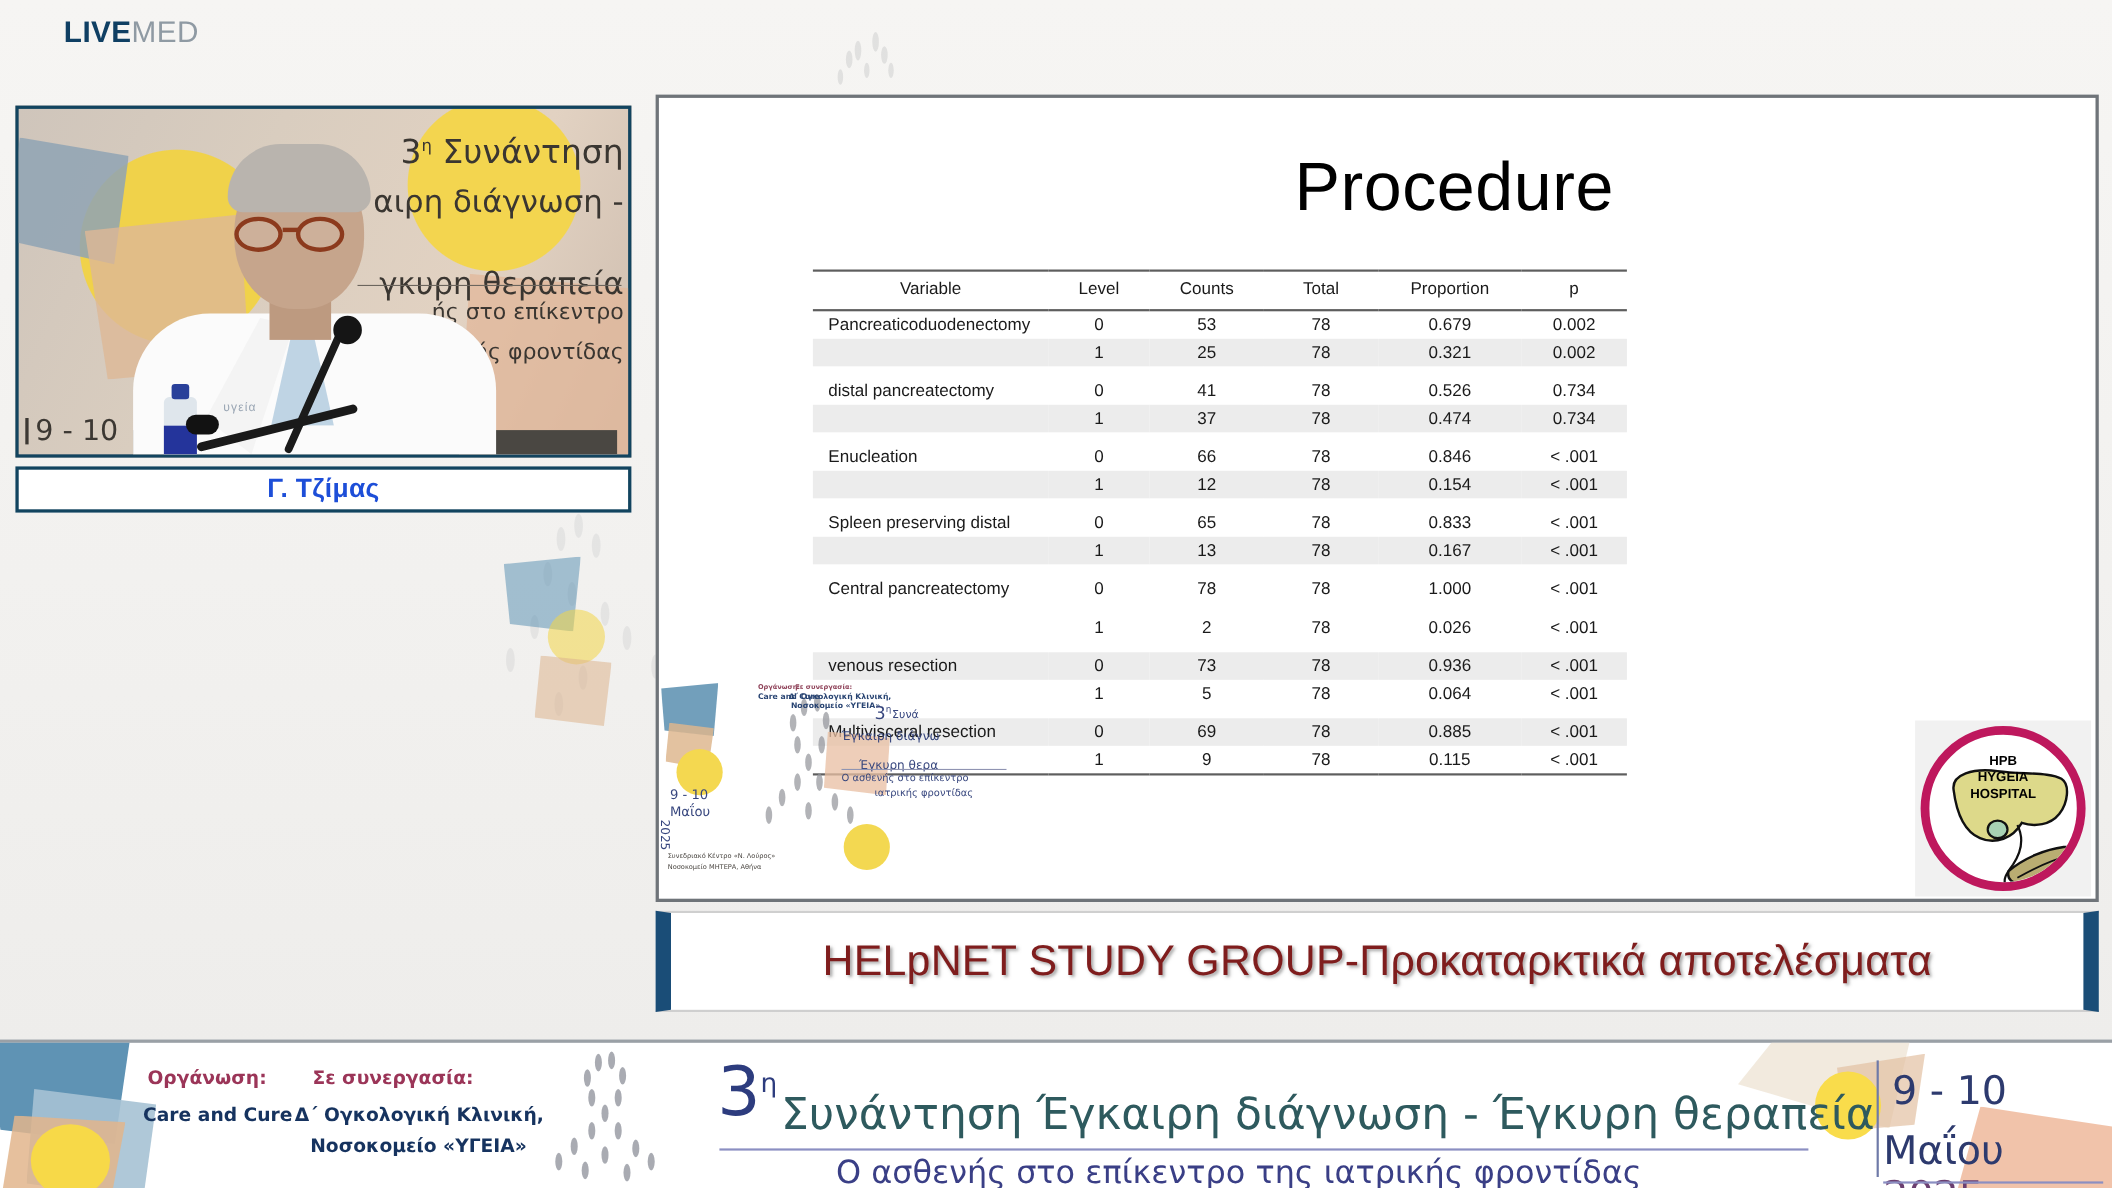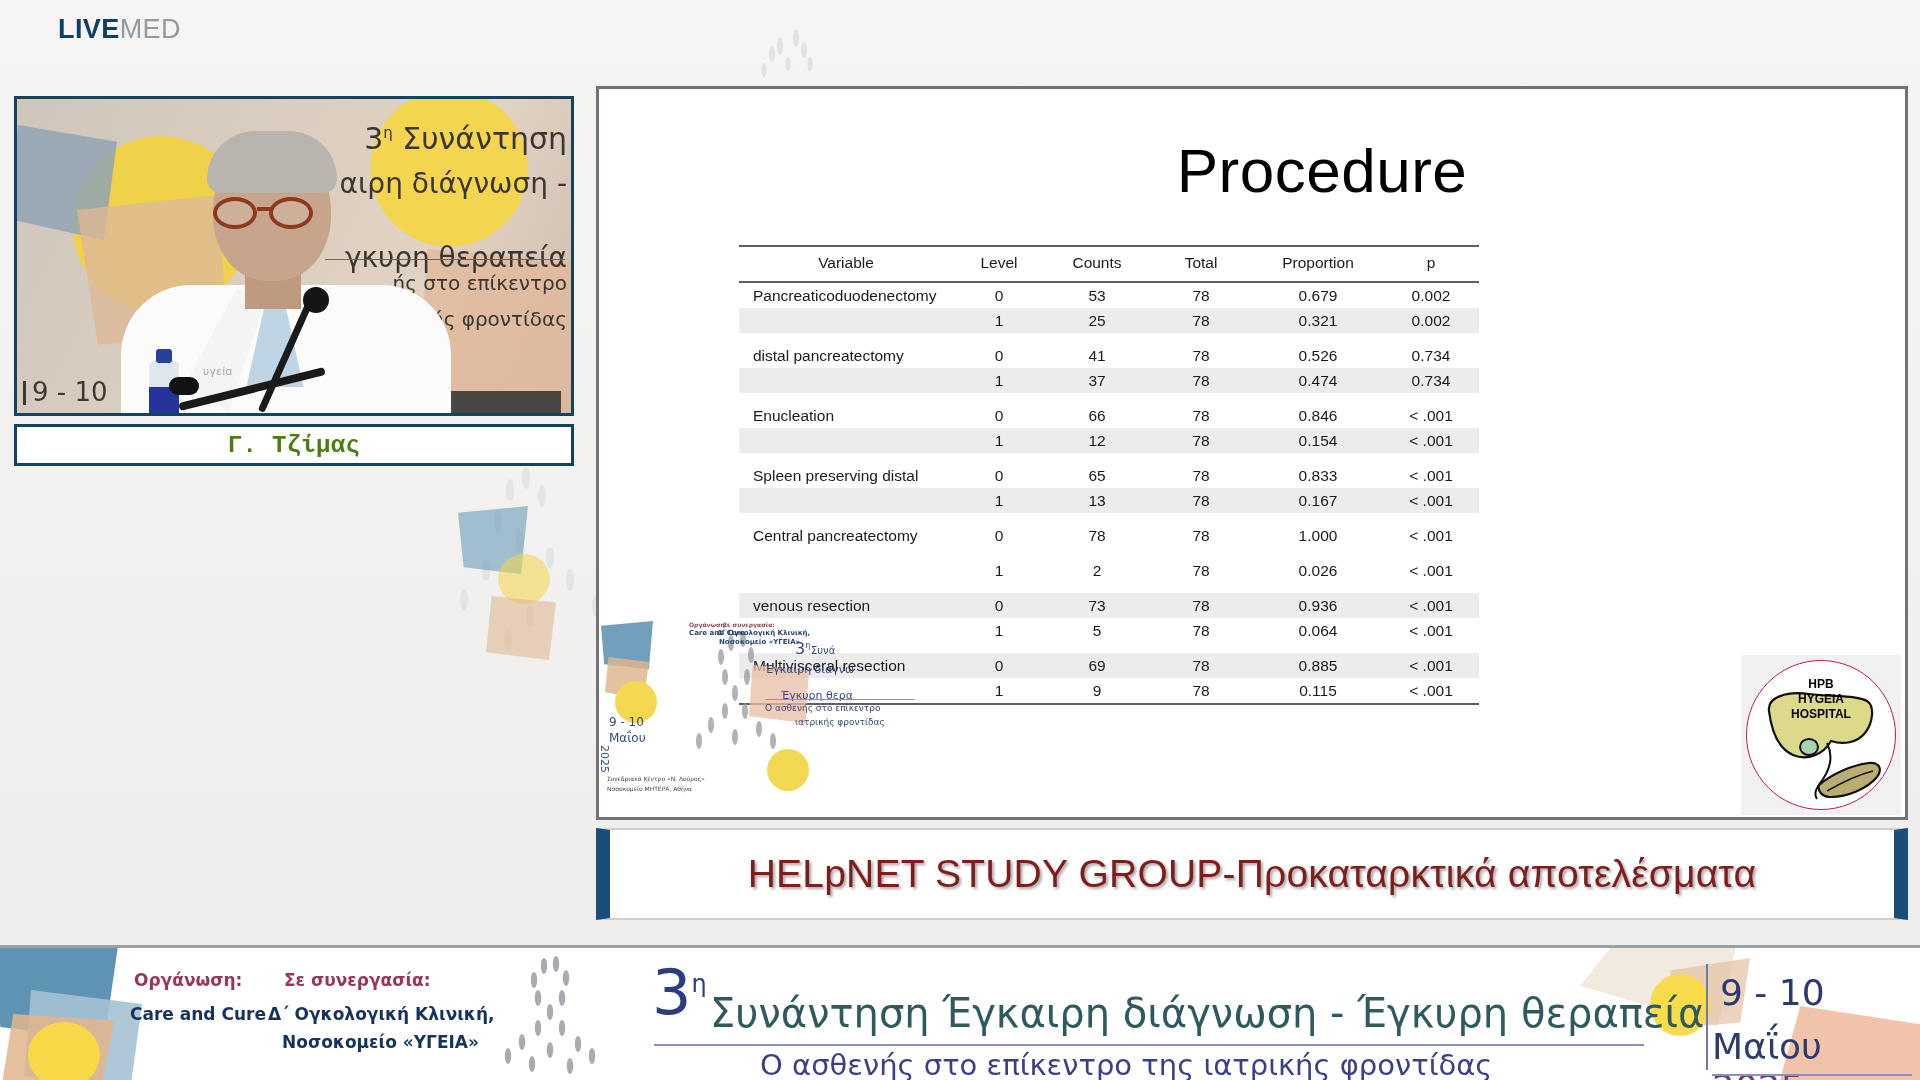--- a/index.html
+++ b/index.html
@@ -108,22 +108,22 @@
   .p-bottle-cap{position:absolute;left:139px;top:250px;width:16px;height:14px;background:#29409a;border-radius:3px;}
   .p-bottle-lbl{position:absolute;left:132px;top:288px;width:30px;height:28px;background:#24349b;}
   .p-desk{position:absolute;left:104px;bottom:0;width:440px;height:22px;background:#4a4742;}
 
   #speaker-name-bar {
     margin-top:8px; width:560px; height:42px;
     border:3px solid #12445f; background:#ffffff;
     display:flex; align-items:center; justify-content:center;
   }
   #speaker-name-bar span {
-    font-size:24px; font-weight:bold; color:#4d7c0f; letter-spacing:.3px;
-    font-family:Liberation Mono, monospace;
+    font-size:24px; font-weight:bold; color:#1d4ed8; letter-spacing:.3px;
+    font-family:Liberation Sans, sans-serif;
     text-align:center;
   }
 
   
   #slide {
     position:absolute; left:596px; top:86px; width:1312px; height:734px;
     background:#ffffff; border:3px solid #6f7479; z-index:30; overflow:hidden;
   }
   #slide-title {
     position:absolute; top:46px; left:0; width:100%;
@@ -188,21 +188,21 @@
   #stats-table .c-cnt{width:104px;} #stats-table .c-tot{width:104px;}
   #stats-table .c-prp{width:130px;} #stats-table .c-p{width:96px;}
 
   
   #hpb-logo {
     position:absolute; right:4px; bottom:2px; width:160px; height:160px;
     background:#f1f1f1; display:flex; align-items:center; justify-content:center;
   }
   #hpb-circle {
     width:150px; height:150px; border-radius:50%;
-    background:#ffffff; border:1px solid #be185d; position:relative; overflow:hidden;
+    background:#ffffff; border:8px solid #be185d; position:relative; overflow:hidden;
   }
   #hpb-text { position:absolute; top:16px; left:0; width:100%; text-align:center;
     font-size:12px; font-weight:bold; line-height:15px; color:#000; z-index:3;
     font-family:"Liberation Sans",sans-serif; }
 
   
   #slide-footer {
     position:absolute; left:596px; top:828px; width:1312px; height:92px; z-index:32;
     background:#ffffff; border-left:14px solid #1a4d77; border-right:14px solid #1a4d77;
     border-top:2px solid #cfcfcf; border-bottom:2px solid #cfcfcf;

